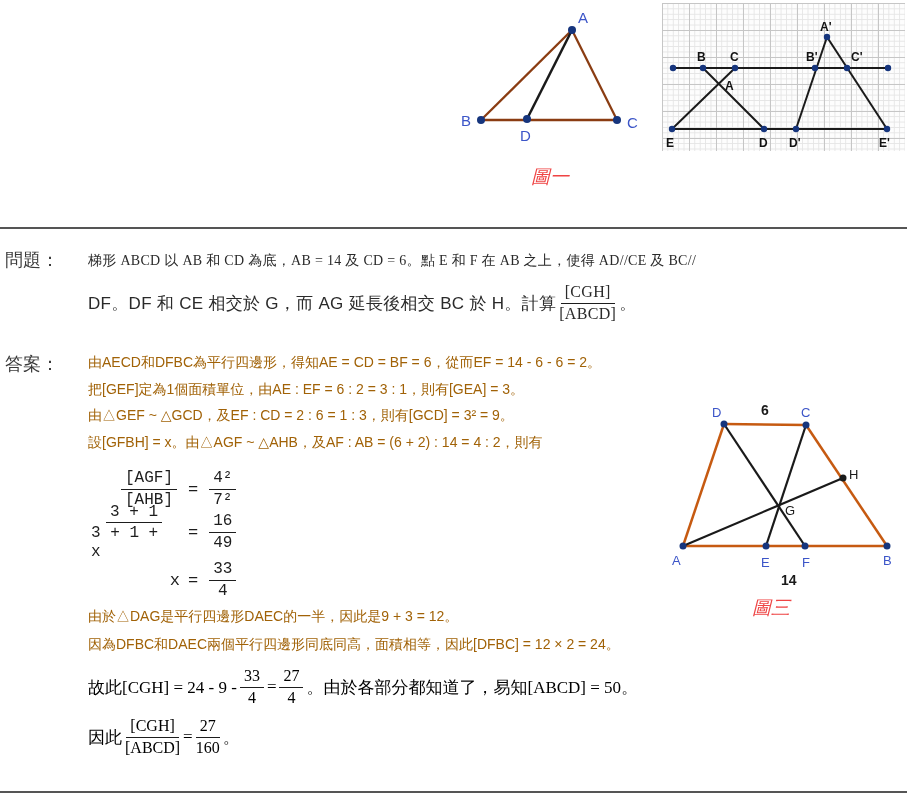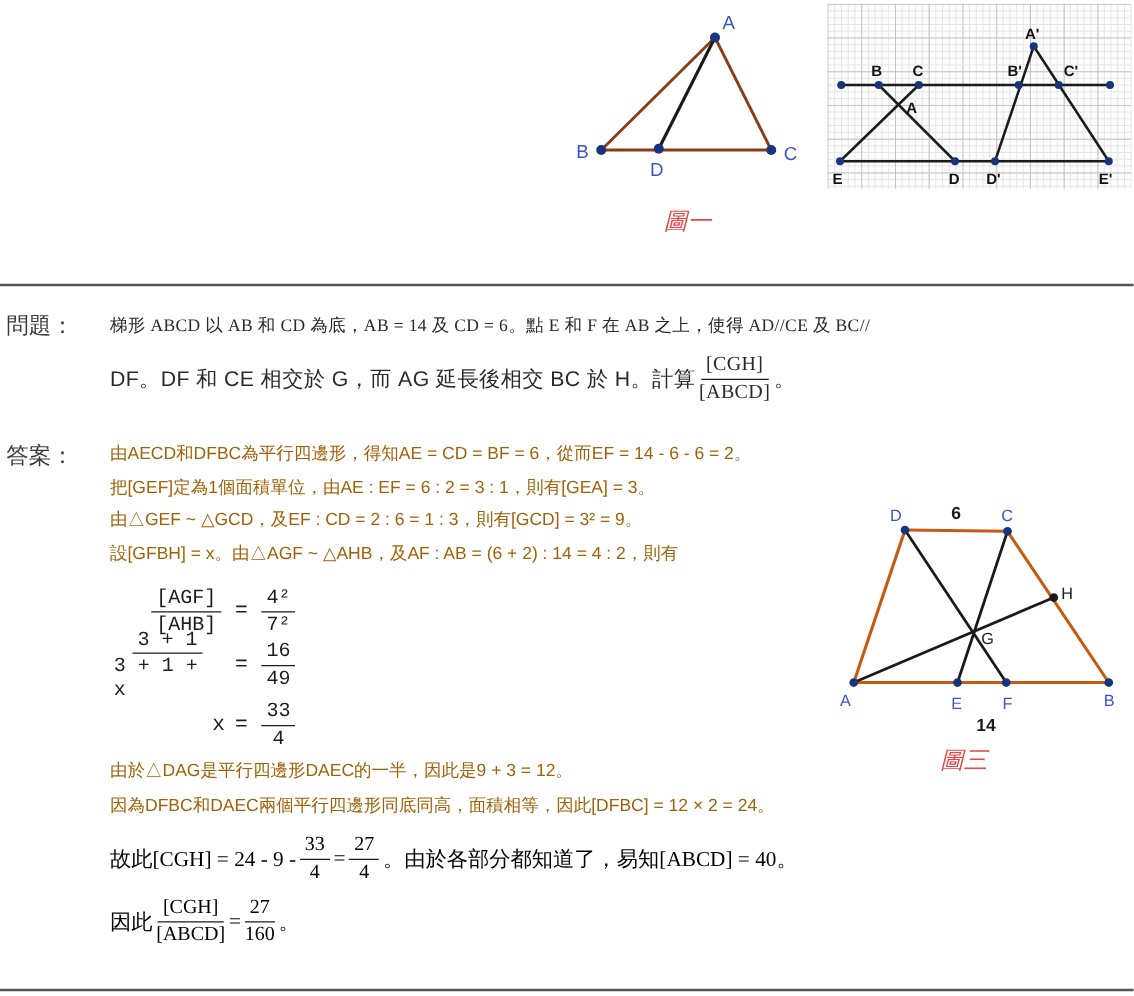--- a/index.html
+++ b/index.html
@@ -177,21 +177,21 @@
     <span>故此[CGH] = 24 - 9 - </span>
     <span class="frac">
       <span class="num">33</span>
       <span class="den">4</span>
     </span>
     <span> = </span>
     <span class="frac">
       <span class="num">27</span>
       <span class="den">4</span>
     </span>
-    <span>。由於各部分都知道了，易知[ABCD] = 40。</span>
+    <span>。由於各部分都知道了，易知[ABCD] = 50。</span>
   </div>
 
   <div class="a-flex" style="top:712px;height:50px">
     <span>因此</span>
     <span class="frac">
       <span class="num">[CGH]</span>
       <span class="den">[ABCD]</span>
     </span>
     <span> = </span>
     <span class="frac">

